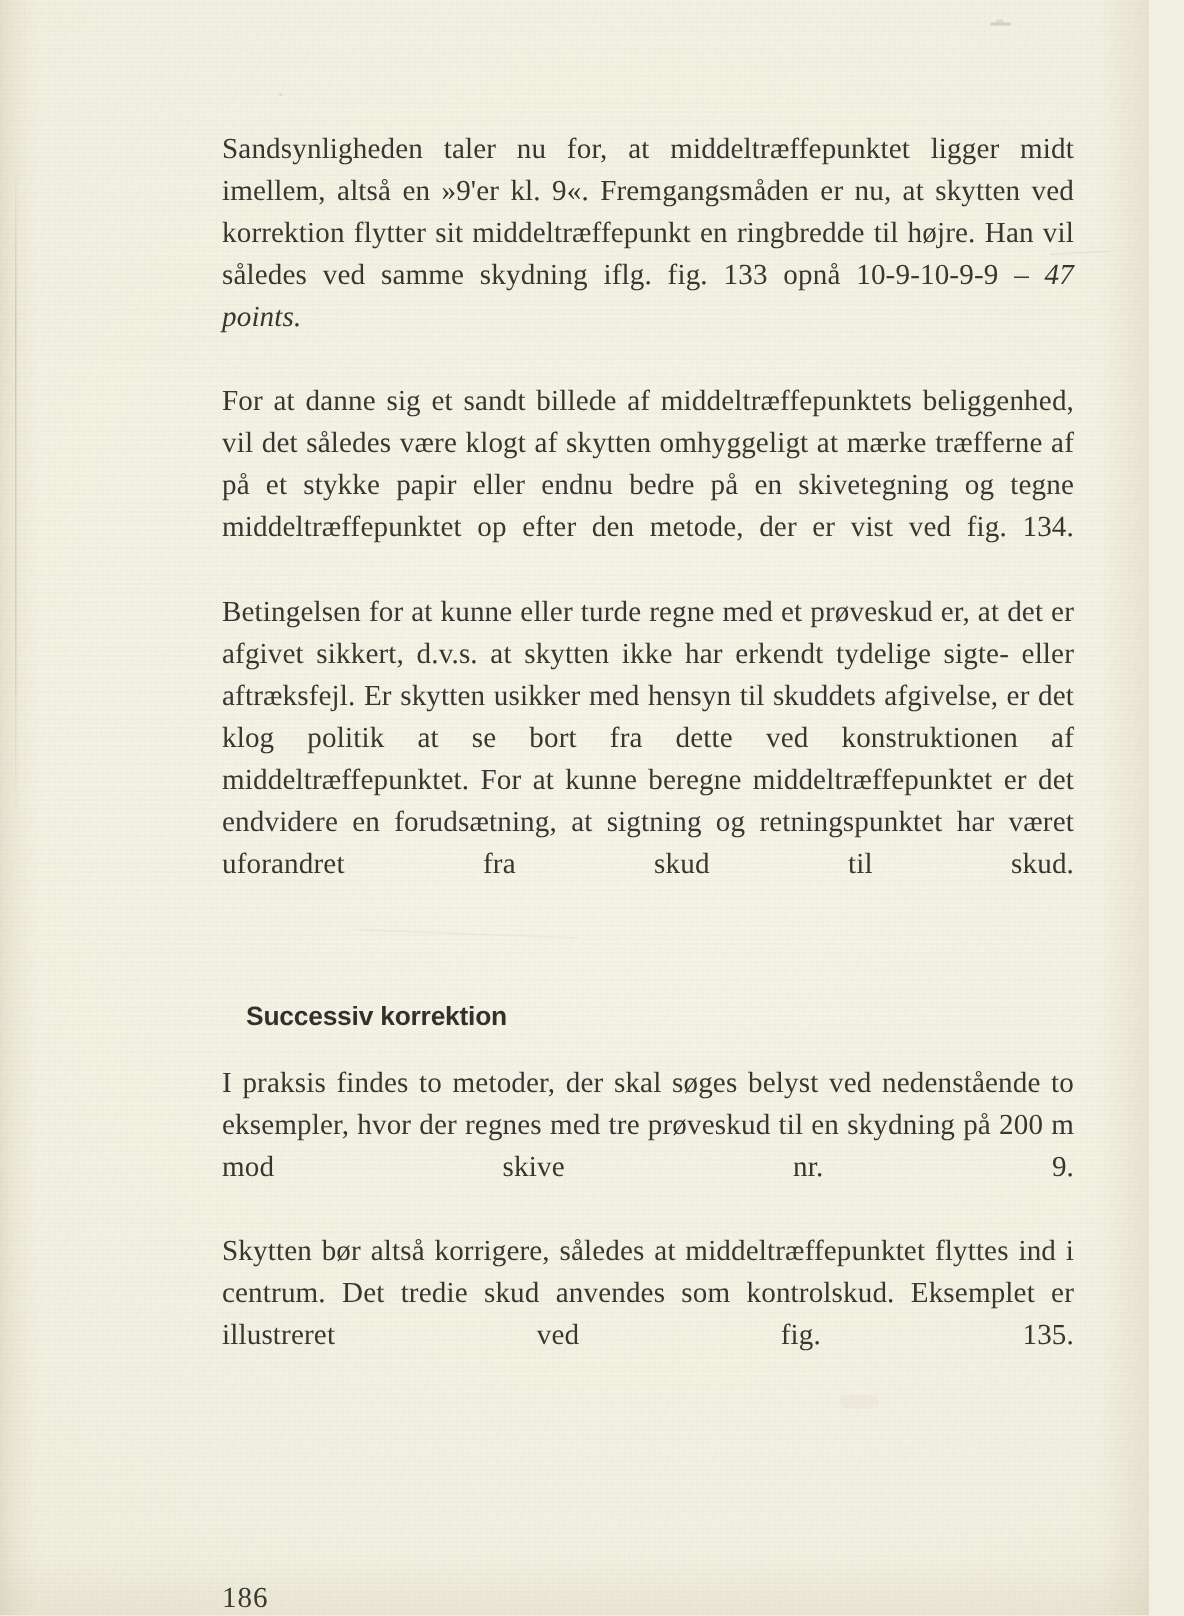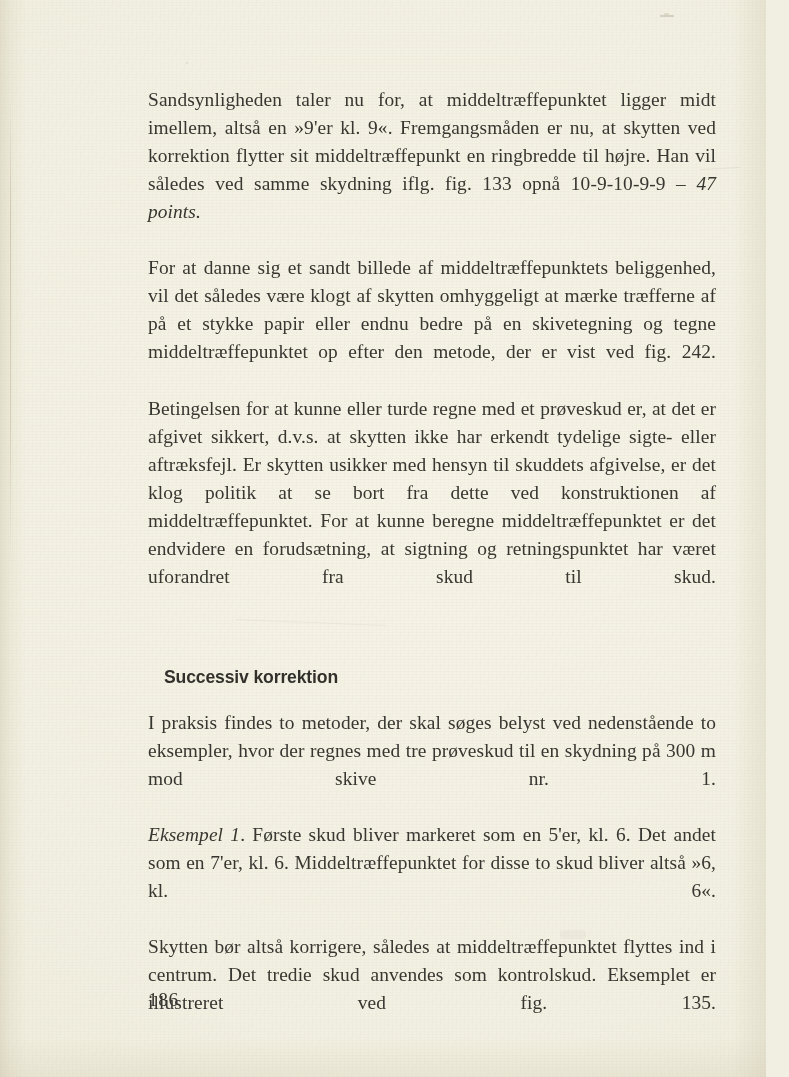--- a/index.html
+++ b/index.html
@@ -125,21 +125,21 @@
   .block-gap-after-heading  { height: 4px; }
 
   em.it {
     font-style: italic;
   }
 
   
   #folio {
     position: absolute;
     left: 148px;
-    top: 988px;
+    top: 1054px;
     font-family: "Liberation Serif", serif;
     font-size: 19.4px;
     line-height: 24px;
     color: #24231f;
     letter-spacing: .6px;
   }
 
   
   #ink-soften {
     position: absolute;
@@ -163,34 +163,33 @@
   <div class="speck" id="speck-mid"></div>
   <div class="speck" id="speck-right"></div>
   <div class="speck" id="speck-dot"></div>
   <div class="speck" id="speck-low"></div>
   <div class="speck" id="speck-hair"></div>
 
   <div id="textblock">
 
     <p class="para"><span>Sandsynligheden taler nu for, at middeltræffepunktet ligger midt imellem, altså en »9'er kl. 9«. Fremgangsmåden er nu, at skytten ved korrektion flytter sit middeltræffepunkt en ringbredde til højre. Han vil således ved samme skydning iflg. fig. 133 opnå 10-9-10-9-9 – </span><em class="it">47 points.</em></p>
 
-    <p class="para">For at danne sig et sandt billede af middeltræffepunktets beliggenhed, vil det således være klogt af skytten omhyggeligt at mærke træfferne af på et stykke papir eller endnu bedre på en skivetegning og tegne middeltræffepunktet op efter den metode, der er vist ved fig. 242.</p>
+    <p class="para">For at danne sig et sandt billede af middeltræffepunktets beliggenhed, vil det således være klogt af skytten omhyggeligt at mærke træfferne af på et stykke papir eller endnu bedre på en skivetegning og tegne middeltræffepunktet op efter den metode, der er vist ved fig. 134.</p>
 
     <p class="para">Betingelsen for at kunne eller turde regne med et prøveskud er, at det er afgivet sikkert, d.v.s. at skytten ikke har erkendt tydelige sigte- eller aftræksfejl. Er skytten usikker med hensyn til skuddets afgivelse, er det klog politik at se bort fra dette ved konstruktionen af middeltræffepunktet. For at kunne beregne middeltræffepunktet er det endvidere en forudsætning, at sigtning og retningspunktet har været uforandret fra skud til skud.</p>
 
     <div class="block-gap-before-heading"></div>
 
     <h2 class="section-heading">Successiv korrektion</h2>
 
     <div class="block-gap-after-heading"></div>
 
 
-    <p class="para">I praksis findes to metoder, der skal søges belyst ved nedenstående to eksempler, hvor der regnes med tre prøveskud til en skydning på 300 m mod skive nr. 1.</p>
+    <p class="para">I praksis findes to metoder, der skal søges belyst ved nedenstående to eksempler, hvor der regnes med tre prøveskud til en skydning på 200 m mod skive nr. 9.</p>
 
-    <p class="para"><em class="it">Eksempel 1</em><span>. Første skud bliver markeret som en 5'er, kl. 6. Det andet som en 7'er, kl. 6. Middeltræffepunktet for disse to skud bliver altså »6, kl. 6«.</span></p>
 
     <p class="para">Skytten bør altså korrigere, således at middeltræffepunktet flyttes ind i centrum. Det tredie skud anvendes som kontrolskud. Eksemplet er illustreret ved fig. 135.</p>
 
   </div>
 
   <div id="folio">186</div>
 
   <div id="ink-soften"></div>
 
 </div>

